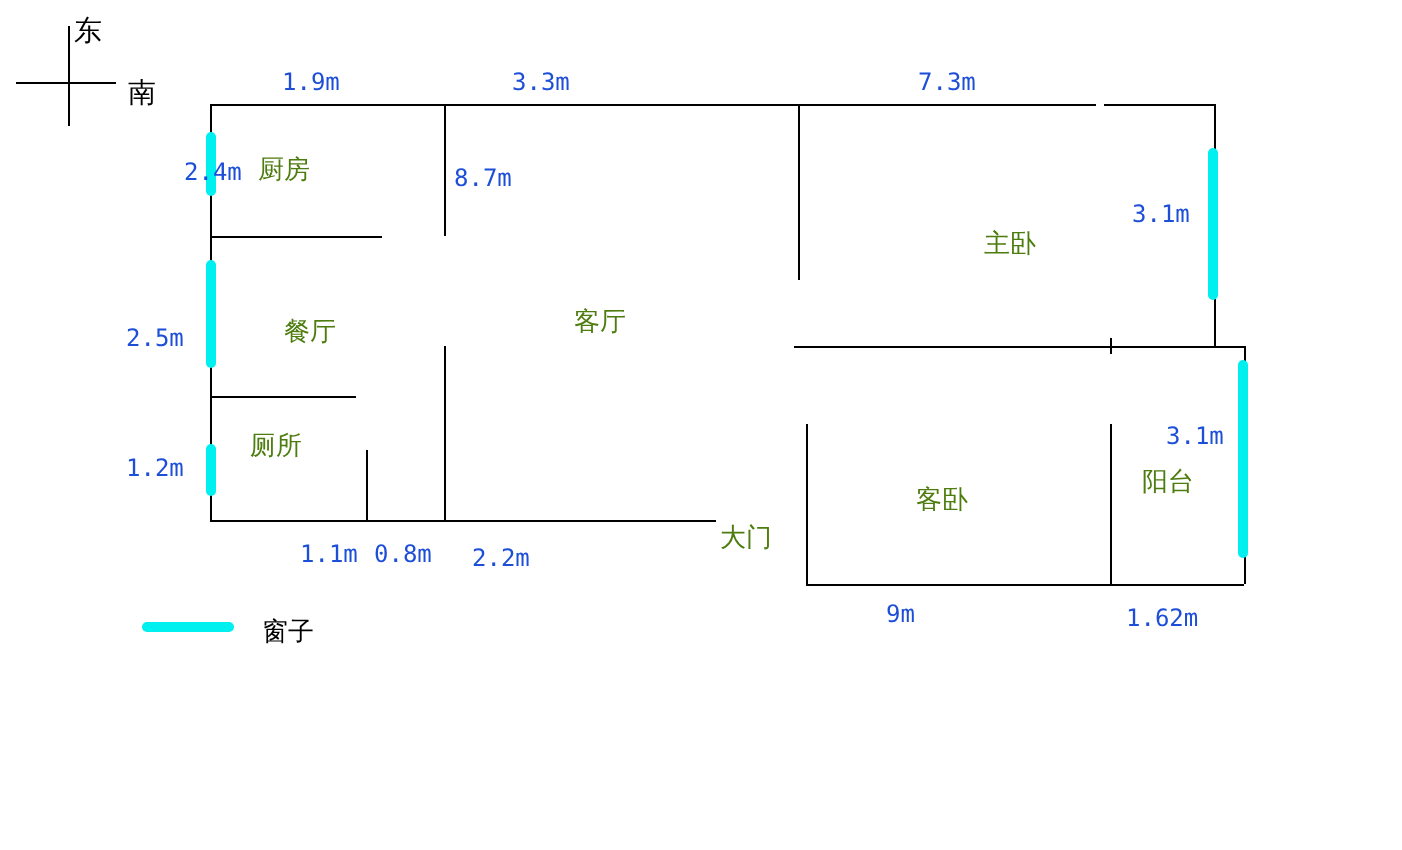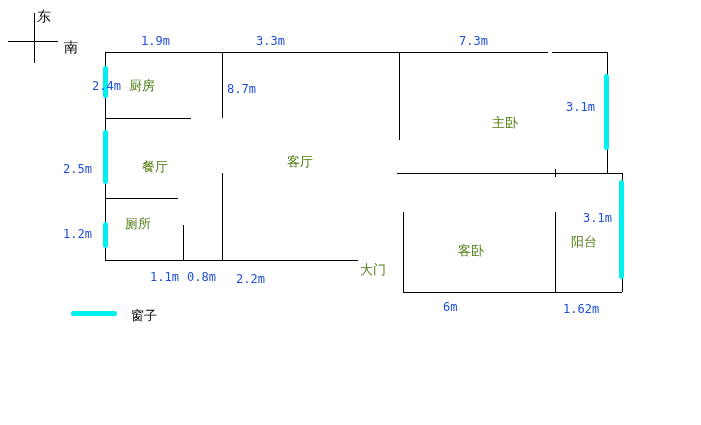--- a/index.html
+++ b/index.html
@@ -77,15 +77,15 @@
     <span class="meas-label" style="left: 459px; top: 35px;">7.3m</span>
     <span class="meas-label" style="left: 48px; top: 80px; margin-left: 44px;">2.4m</span>
     <span class="meas-label" style="left: 63px; top: 163px;">2.5m</span>
     <span class="meas-label" style="left: 63px; top: 228px;">1.2m</span>
     <span class="meas-label" style="left: 227px; top: 83px;">8.7m</span>
     <span class="meas-label" style="left: 566px; top: 101px;">3.1m</span>
     <span class="meas-label" style="left: 583px; top: 212px;">3.1m</span>
     <span class="meas-label" style="left: 126px; top: 271px; margin-left: 24px;">1.1m</span>
     <span class="meas-label" style="left: 187px; top: 271px;">0.8m</span>
     <span class="meas-label" style="left: 236px; top: 273px;">2.2m</span>
-    <span class="meas-label" style="left: 443px; top: 301px;">6m</span>
+    <span class="meas-label" style="left: 443px; top: 301px;">9m</span>
     <span class="meas-label" style="left: 563px; top: 303px;">1.62m</span>
   </div>
 
 </body></html>

